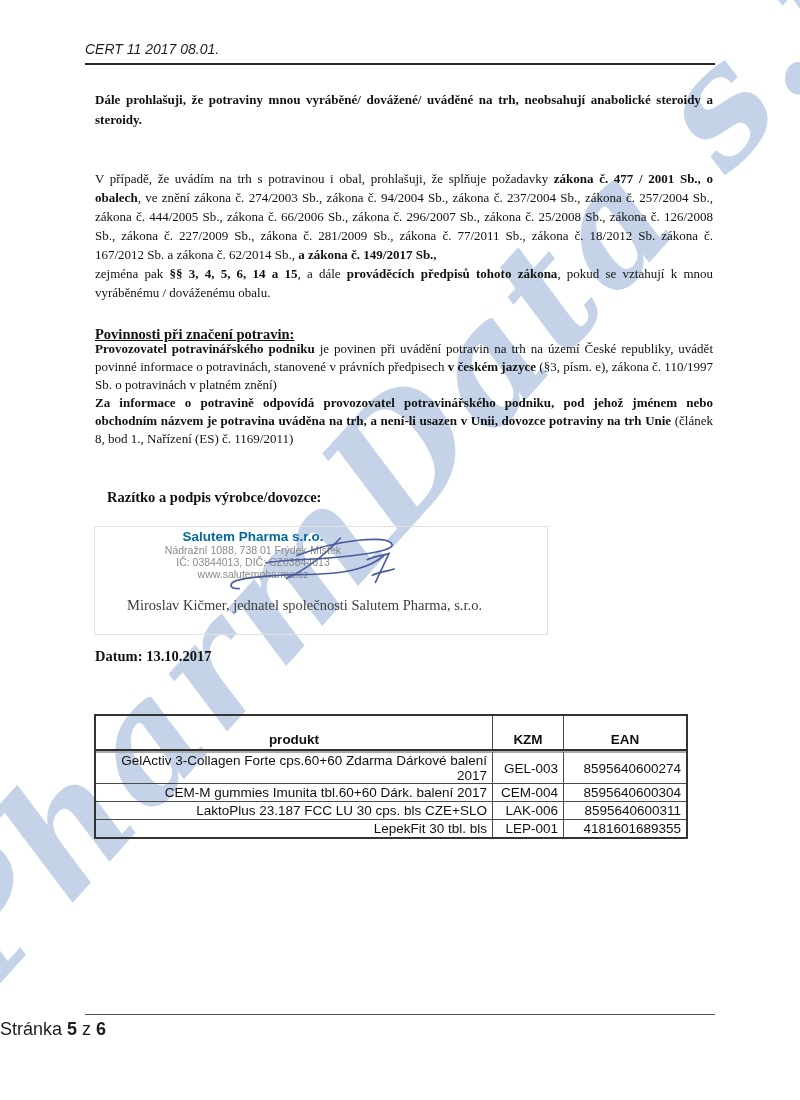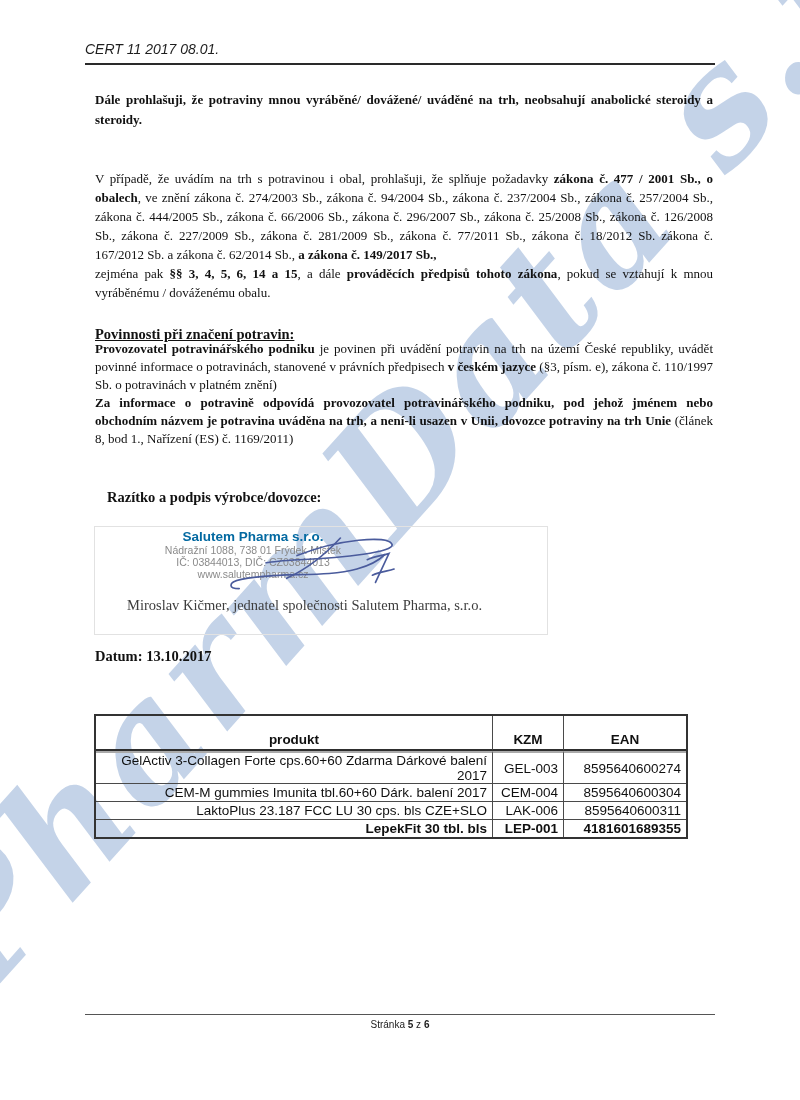--- a/index.html
+++ b/index.html
@@ -67,30 +67,30 @@
   .products-table th, .products-table td {
     border-right:1px solid #4a4a4a; border-bottom:1px solid #4a4a4a;
     padding:0 5px;
   }
   .products-table th:last-child, .products-table td:last-child { border-right:0; }
   .products-table th {
     height:31px; vertical-align:bottom; text-align:center;
     font-weight:bold; padding-bottom:2px; border-bottom:2px solid #2e2e2e;
   }
   .products-table tbody tr:first-child td { border-top:2px solid #aaaaaa; }
-  .products-table tbody tr:last-child td { border-bottom:0;font-weight:bold; }
+  .products-table tbody tr:last-child td { border-bottom:0; }
   .products-table td { height:17px;text-align:right; }
   .c0 { width:386px; text-align:left; }
   .c1 { width:60px;  text-align:left; }
   .c2 { width:112px; text-align:center; }
 
   .footer-rule { position:absolute; top:1014px; left:85px; right:85px; border-top:1px solid #555; height:0; }
   .footer-text {
-    position:absolute; top:1019px; left:0; right:0; text-align:center;
-    font-family:"Liberation Sans", sans-serif; font-size:10px; color:#1c1c1c;
+    position:absolute; top:1019px; left:0; right:0; text-align:left;
+    font-family:"Liberation Sans", sans-serif; font-size:18px; color:#1c1c1c;
   }
 </style>
 </head>
 <body>
 
 <div class="page">
 
   <div class="watermark" style="color: rgba(100, 140, 195, 0.38);">PharmData s.r.o.</div>
 
   <div class="header-ref">CERT 11 2017 08.01.</div>

